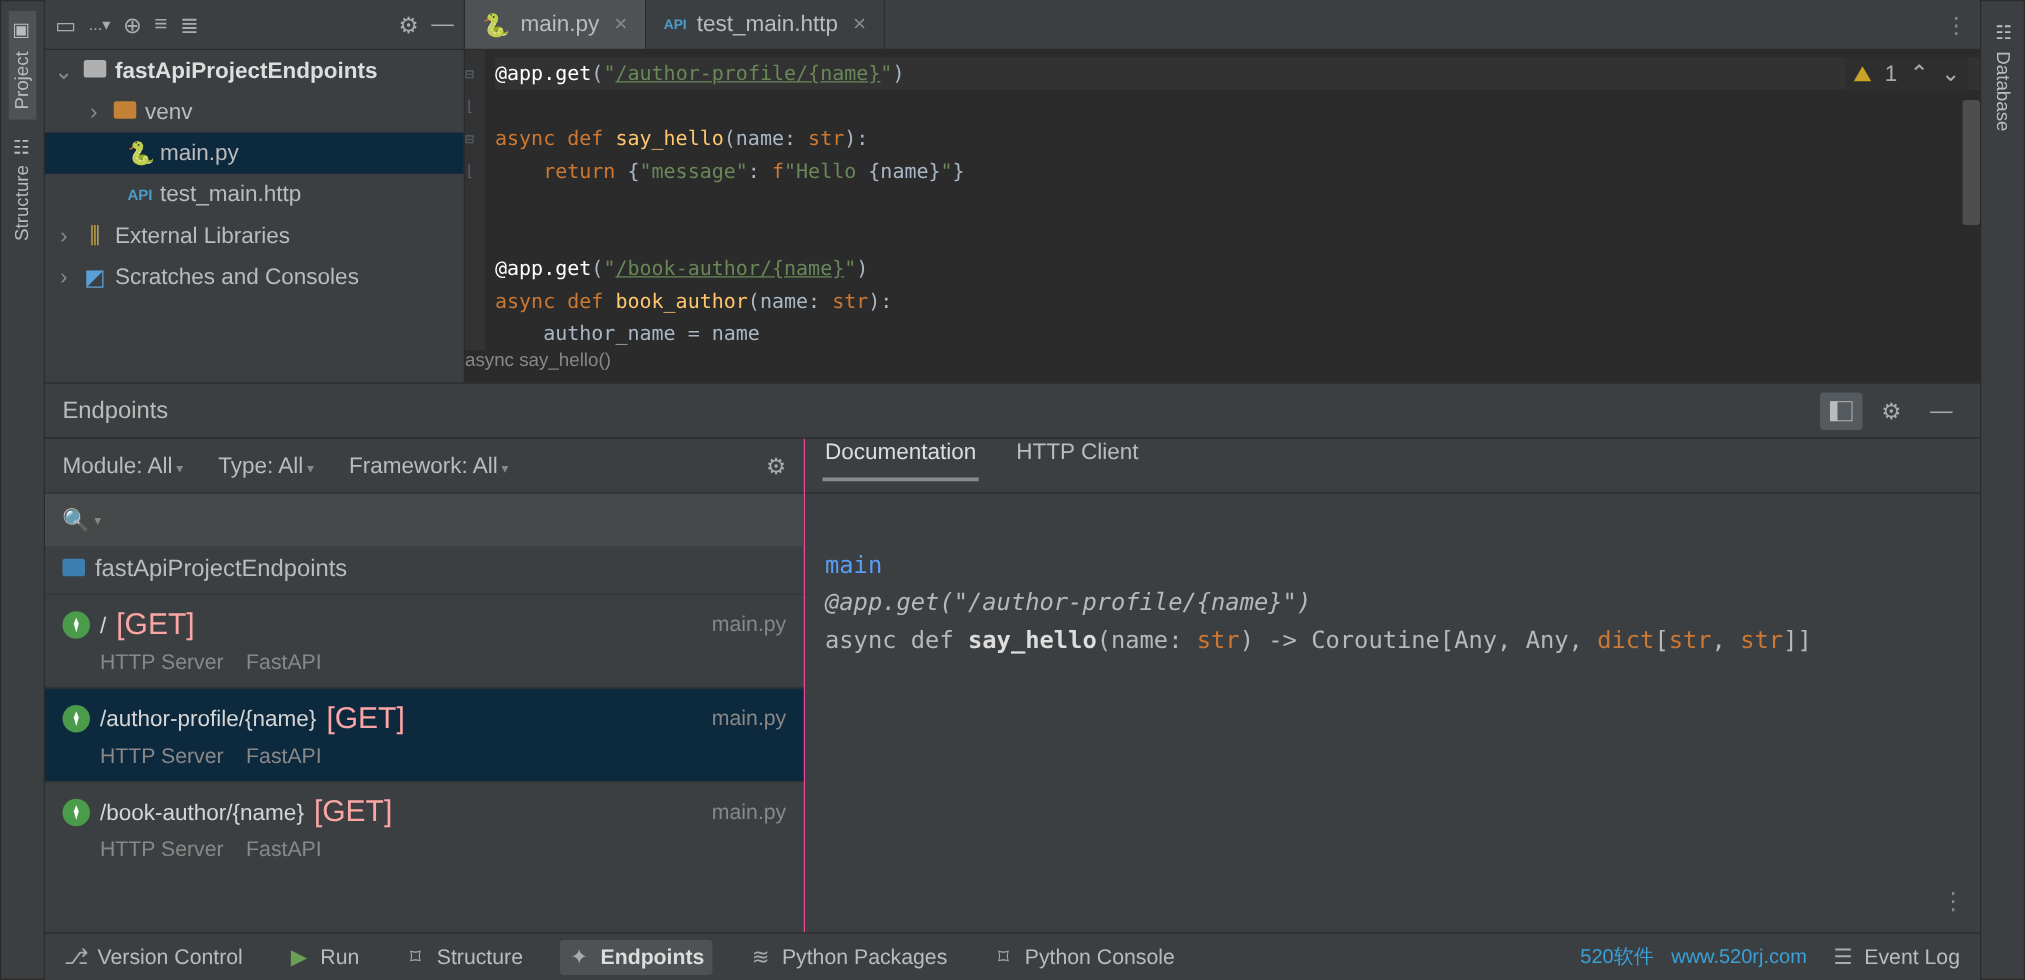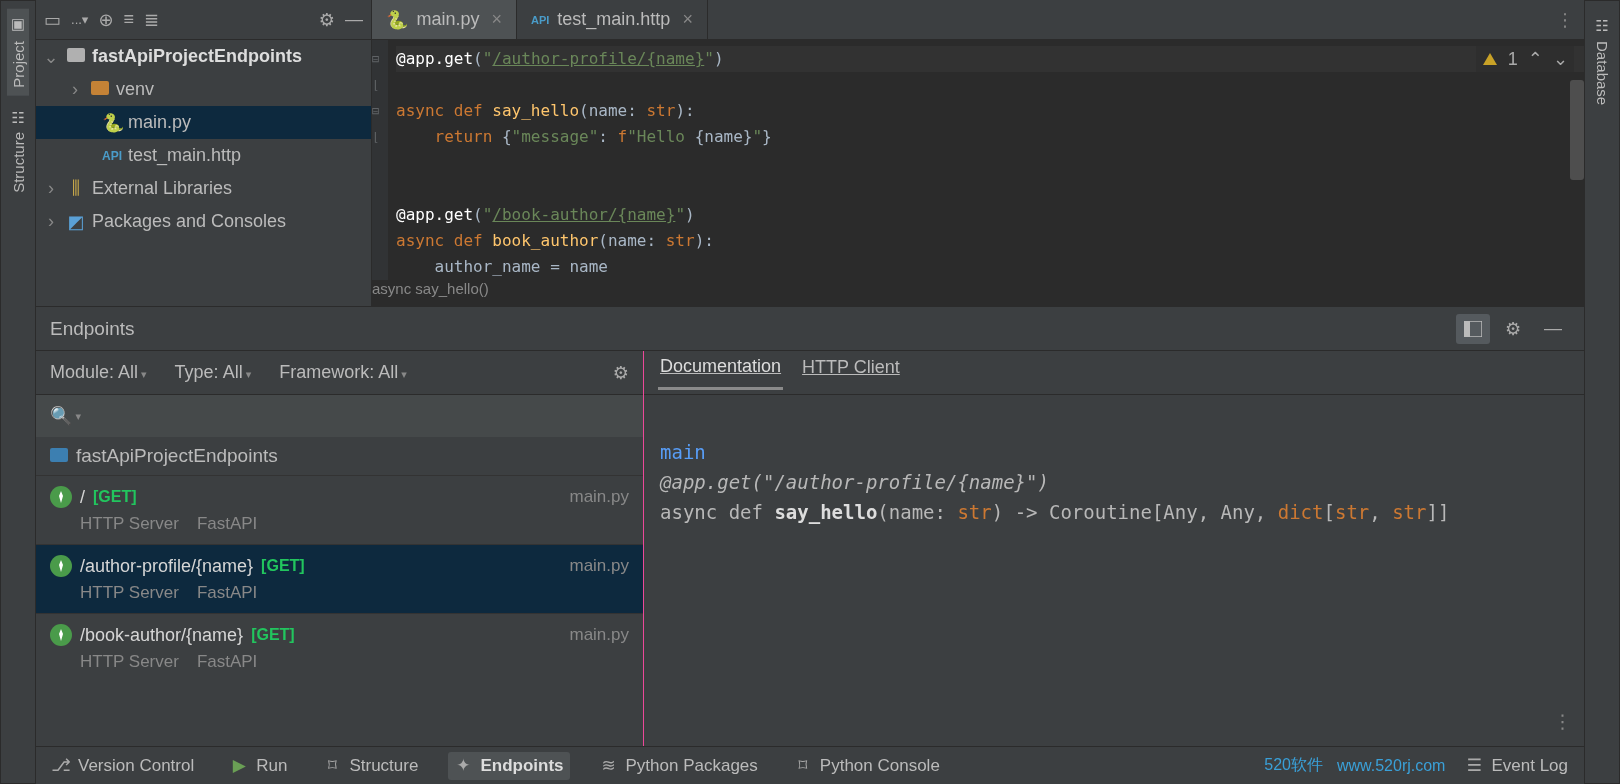--- a/index.html
+++ b/index.html
@@ -53,25 +53,25 @@
 .filter { cursor:pointer; }
 .ep-search { height:42px; display:flex; align-items:center; padding:0 14px; background:#45494a; color:#888; }
 .ep-group { padding:8px 14px; display:flex; align-items:center; gap:8px; color:#bbb; font-size:19px; }
 .ep-list { flex:1; overflow:auto; }
 .ep-item { padding:10px 14px; border-top:1px solid #333; cursor:pointer; }
 .ep-item.sel { background:#0d293e; }
 .ep-item .row1 { display:flex; align-items:center; gap:8px; }
 .ep-ico { width:22px; height:22px; border-radius:11px; background:#4a9b4a; display:flex; align-items:center; justify-content:center; }
 .ep-ico svg { display:block; }
 .ep-path { color:#d6d6d6; font-size:18px; }
-.ep-method { color:#22c55e; font-size:16px; font-weight:700; }
+.ep-method { color:#fca5a5; font-size:24px; font-weight:400; }
 .ep-file { margin-left:auto; color:#888; font-size:17px; }
 .ep-row2 { margin-top:6px; padding-left:30px; color:#888; font-size:17px; display:flex; gap:18px;text-align:center; }
 .ep-right { flex:1; display:flex; flex-direction:column; min-width:0; }
-.ep-tabs { height:44px; display:flex; align-items:center; padding:0 14px; gap:17px; border-bottom:1px solid #2b2b2b; font-size:18px;text-decoration:underline; }
+.ep-tabs { height:44px; display:flex; align-items:flex-start; padding:0 14px; gap:28px; border-bottom:1px solid #2b2b2b; font-size:18px; }
 .ep-tab { padding:0 2px 10px 2px; cursor:pointer; color:#bbb; }
 .ep-tab.active { border-bottom:3px solid #8a8a8a; color:#ddd; }
 .ep-doc { flex:1; padding:12px 16px; font-family:Menlo,Consolas,monospace; font-size:19px; line-height:30px; color:#b8b8b8; white-space:pre; position:relative; overflow:hidden; }
 .doc-link { color:#589df6;margin-top:12px; }
 .doc-it { font-style:italic; }
 .doc-bold { color:#ddd; font-weight:bold; }
 .doc-ty { color:#cc7832; }
 .ep-doc .menu-dots { position:absolute; right:12px; bottom:10px; color:#888; cursor:pointer; }
 .bottom-bar { height:38px; background:#3c3f41; border-top:1px solid #2b2b2b; display:flex; align-items:center; padding:0 10px; gap:24px; font-size:17px; color:#bbb; }
 .btab { display:flex; align-items:center; gap:8px; cursor:pointer; padding:4px 6px; }
@@ -134,21 +134,21 @@
             <span class="lbl">test_main.http</span>
           </div>
           <div class="tree-row">
             <span class="arrow">›</span>
             <span class="ico" style="color:#c9a94a">⫼</span>
             <span class="lbl">External Libraries</span>
           </div>
           <div class="tree-row">
             <span class="arrow">›</span>
             <span class="ico" style="color:#5aa0d6">◩</span>
-            <span class="lbl">Packages and Consoles</span>
+            <span class="lbl">Scratches and Consoles</span>
           </div>
         </div>
       </div>
 
       <div class="editor-area">
         <div class="tab-bar">
           <div class="etab active">
             <span>🐍</span>
             <span>main.py</span>
             <span class="x">×</span>

